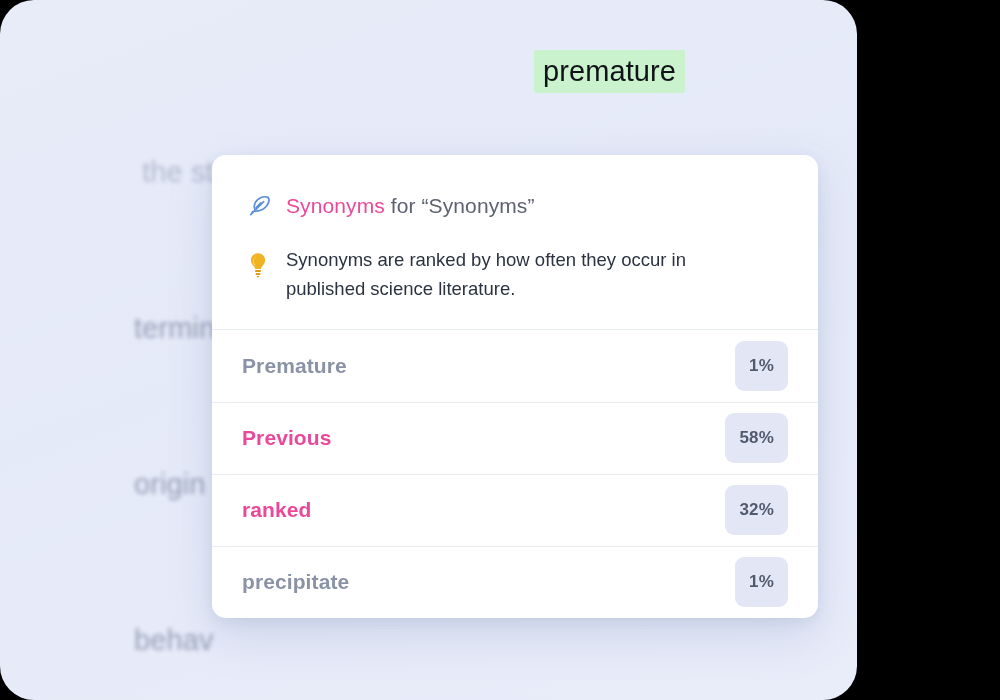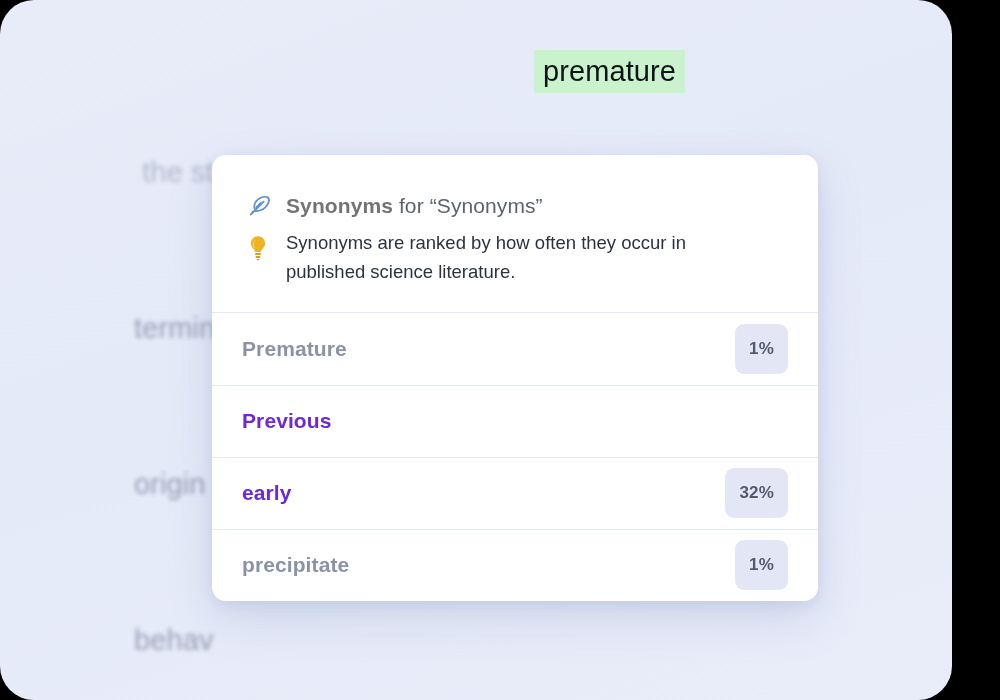--- a/index.html
+++ b/index.html
@@ -7,21 +7,21 @@
   html, body {
     width: 1000px;
     height: 700px;
     overflow: hidden;
     background: #000000;
     font-family: "Liberation Sans", sans-serif;
   }
 
   #screen {
     position: relative;
-    width: 952px;
+    width: 857px;
     height: 700px;
     background: #000000;
     padding-left: 38px;
   }
 
   
   .page-surface {
     position: absolute;
     inset: 0;
     border-radius: 34px;
@@ -98,29 +98,29 @@
 
   .head-title {
     font-size: 21px;
     line-height: 26px;
     font-weight: 400;
     color: #5c6270;
     letter-spacing: .1px;
     white-space: nowrap;
   }
   .head-title .kw {
-    color: #737373;
-    font-weight: 700;
+    color: #ec4899;
+    font-weight: 400;
   }
 
   .head-note-row {
     display: flex;
     align-items: flex-start;
     gap: 16px;
-    margin-top: 9px;
+    margin-top: 26px;
   }
 
   .bulb-icon {
     width: 24px;
     height: 30px;
     flex: 0 0 24px;
     margin-top: 6px;
     display: block;
   }
 
@@ -159,21 +159,21 @@
     height: 1px;
     background: #e6eaf4;
   }
 
   .syn-word {
     font-size: 21px;
     font-weight: 700;
     letter-spacing: .1px;
   }
   .syn-word.muted { color: #8a93a6; }
-  .syn-word.linked { color: #6d28d9; }
+  .syn-word.linked { color: #ec4899; }
 
   .syn-pct {
     background: #e3e7f5;
     color: #525b6e;
     font-size: 17px;
     font-weight: 700;
     border-radius: 9px;
     height: 50px;
     min-width: 52px;
     padding: 0 14px;
@@ -236,24 +236,25 @@
 
       <div class="rows">
 
         <div class="syn-row">
           <span class="syn-word muted">Premature</span>
           <span class="syn-pct">1%</span>
         </div>
 
         <div class="syn-row">
           <span class="syn-word linked">Previous</span>
-        </div>
-
-        <div class="syn-row">
-          <span class="syn-word linked">early</span>
+          <span class="syn-pct">58%</span>
+        </div>
+
+        <div class="syn-row">
+          <span class="syn-word linked">ranked</span>
           <span class="syn-pct">32%</span>
         </div>
 
         <div class="syn-row">
           <span class="syn-word muted">precipitate</span>
           <span class="syn-pct">1%</span>
         </div>
 
       </div>
     </div>

